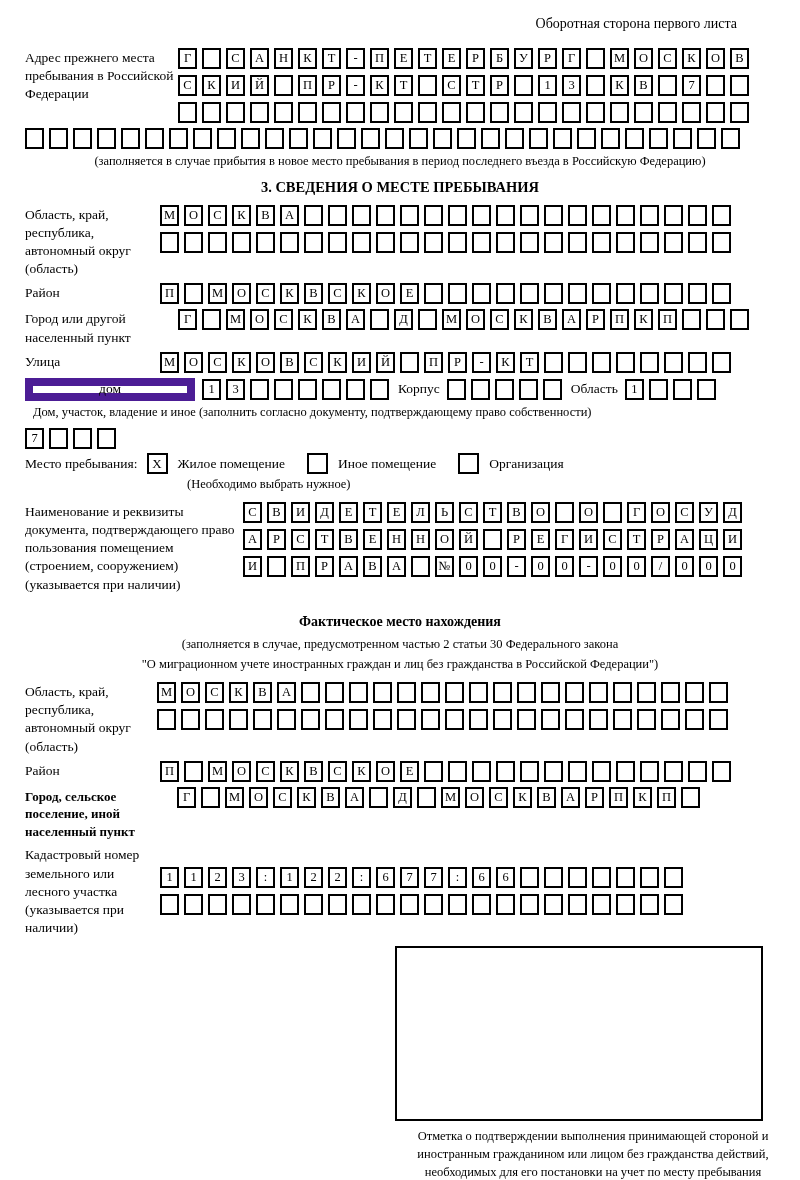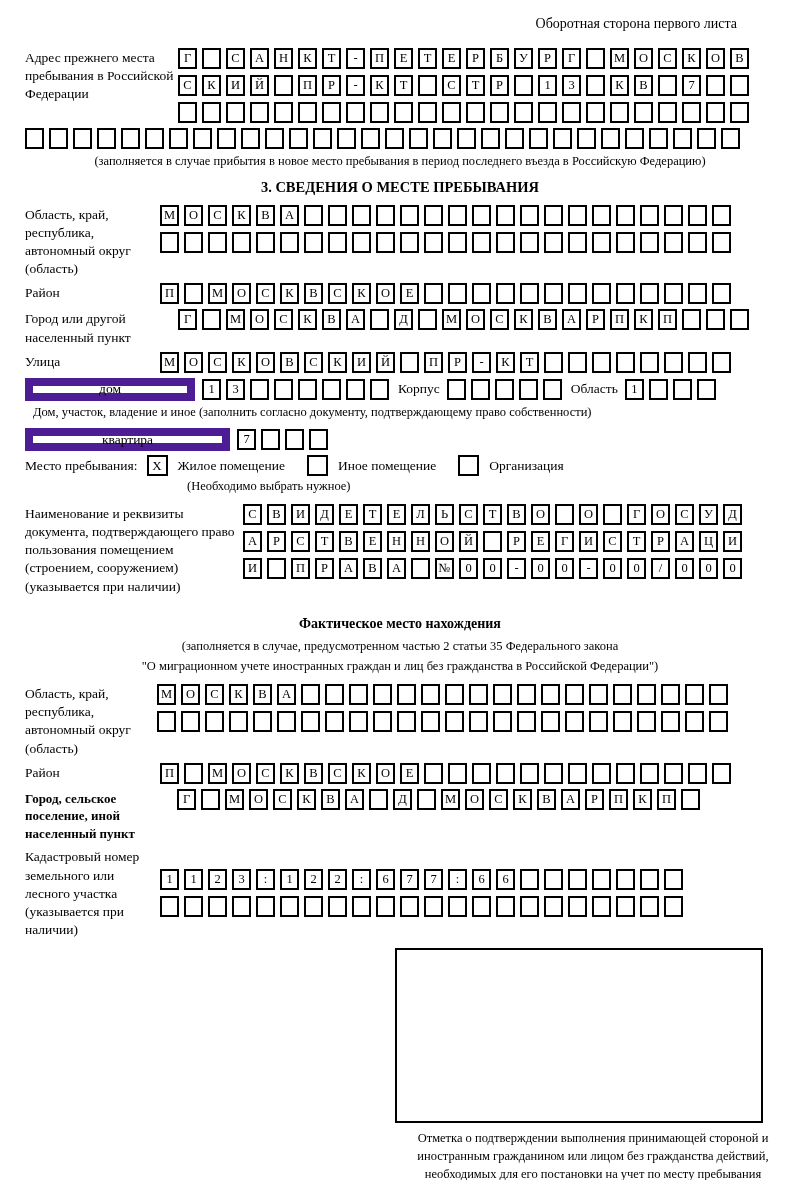--- a/index.html
+++ b/index.html
@@ -339,21 +339,20 @@
     <div class="cellrow">
         <span class="cell">1</span>
         <span class="cell"></span>
         <span class="cell"></span>
         <span class="cell"></span>
       </div>
   </div>
   <div class="caption left">Дом, участок, владение и иное (заполнить согласно документу, подтверждающему право собственности)</div>
 
   <div class="dom-row">
-    <div class="wide-box wb205">квартира</div>
     <div class="cellrow">
         <span class="cell">7</span>
         <span class="cell"></span>
         <span class="cell"></span>
         <span class="cell"></span>
       </div>
   </div>
 
   <div class="mesto-row">
     <span>Место пребывания:</span>
@@ -435,21 +434,21 @@
           <span class="cell">0</span>
           <span class="cell">/</span>
           <span class="cell">0</span>
           <span class="cell">0</span>
           <span class="cell">0</span>
         </div>
     </div>
   </div>
 
   <div class="sub-title">Фактическое место нахождения</div>
-  <div class="caption fact-cap">(заполняется в случае, предусмотренном частью 2 статьи 35 Федерального закона</div>
+  <div class="caption fact-cap">(заполняется в случае, предусмотренном частью 2 статьи 30 Федерального закона</div>
   <div class="caption fact-cap" style="margin-bottom:8px;">"О миграционном учете иностранных граждан и лиц без гражданства в Российской Федерации")</div>
 
   <div class="field">
     <div class="field-label lw132">Область, край, республика, автономный округ (область)</div>
     <div class="cells-col">
       <div class="cellrow">
           <span class="cell">М</span>
           <span class="cell">О</span>
           <span class="cell">С</span>
           <span class="cell">К</span>

